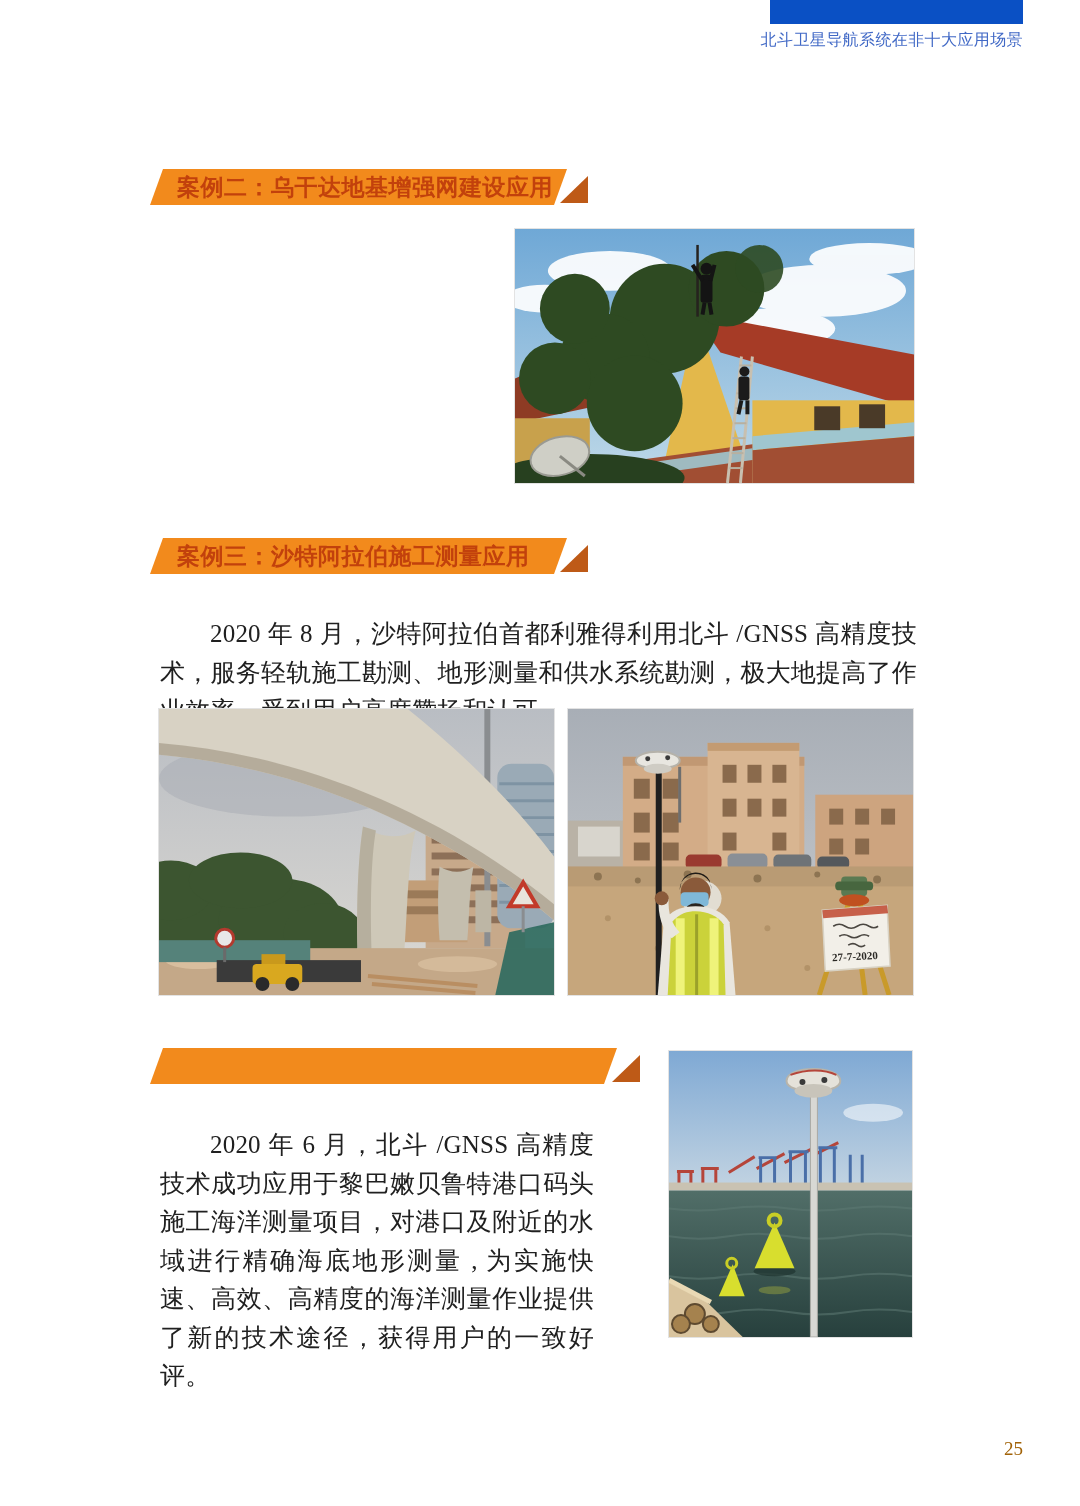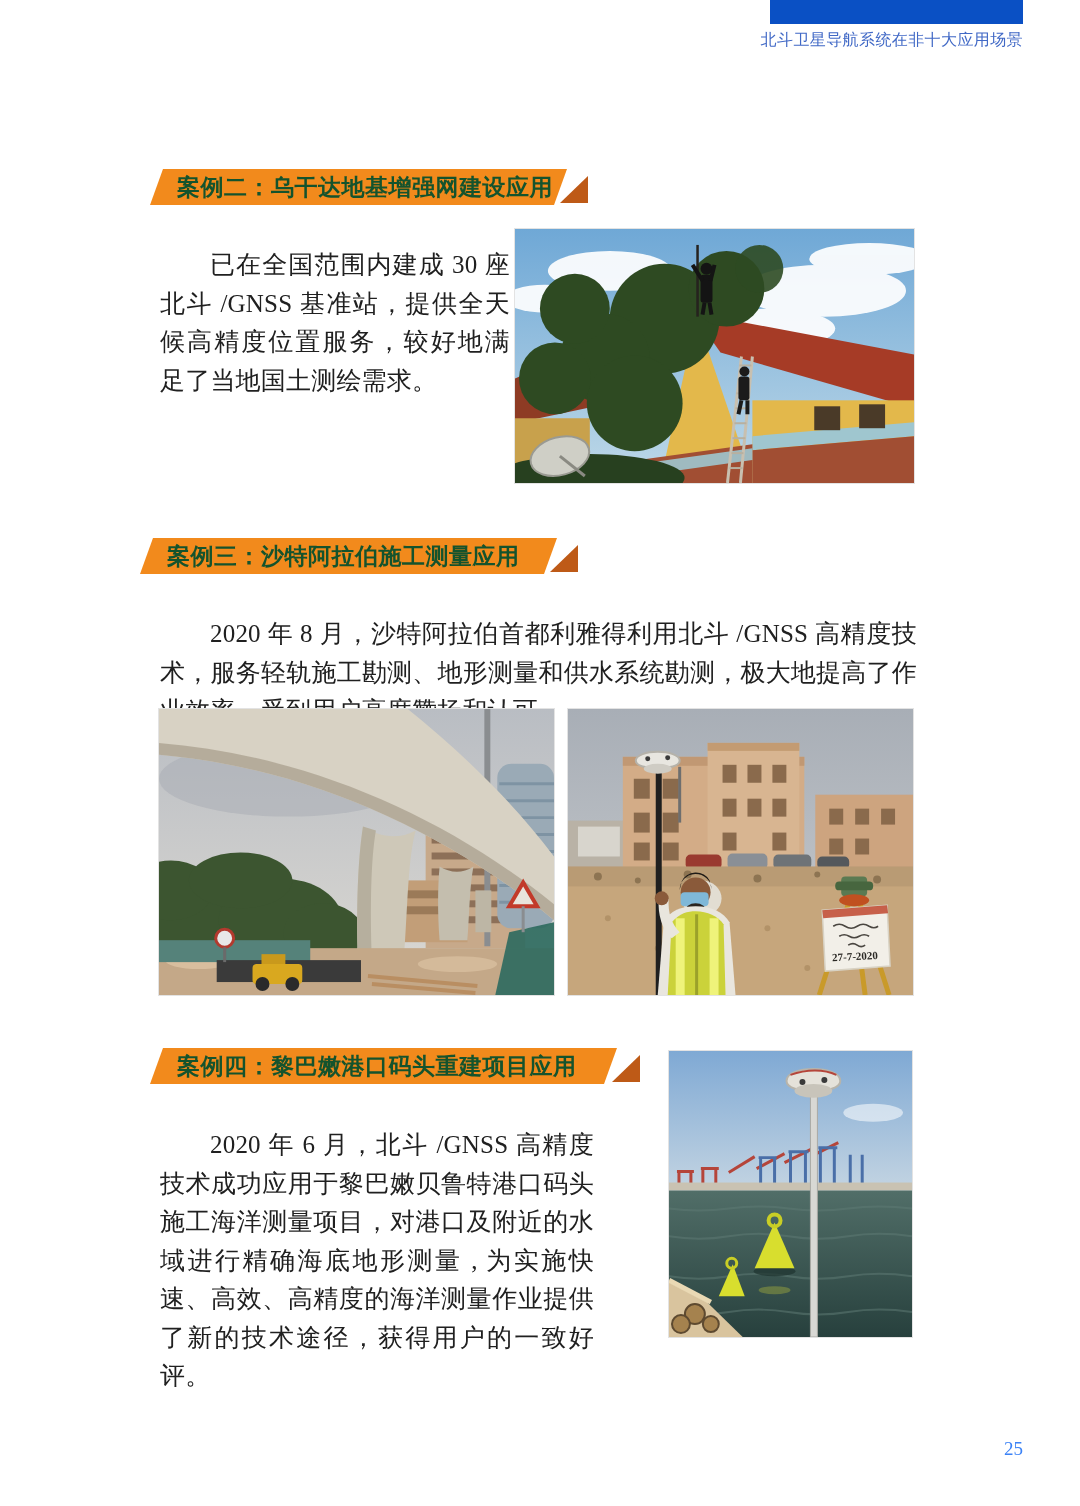--- a/index.html
+++ b/index.html
@@ -6,59 +6,58 @@
   .page{position:relative;width:1080px;height:1506px;background:#ffffff;
         font-family:Liberation Serif, serif;overflow:hidden;}
 
   .topbar{position:absolute;left:770px;top:0;width:253px;height:24px;background:#0A50C4;}
   .htitle{position:absolute;right:57px;top:30px;font-size:16px;color:#4169C6;
           letter-spacing:.4px;white-space:nowrap;}
 
   .banner{position:absolute;height:36px;}
   .banner svg{position:absolute;left:0;top:0;display:block;}
   .banner .label{position:absolute;left:27px;top:0;height:40px;line-height:37px;
-                 color:#14532d;font-weight:bold;font-size:23px;letter-spacing:.5px;
+                 color:#c2410c;font-weight:bold;font-size:23px;letter-spacing:.5px;
                  white-space:nowrap;}
   .b1{left:150px;top:169px;width:440px;}
-  .b2{left:140px;top:538px;width:440px;}
+  .b2{left:150px;top:538px;width:440px;}
   .b3{left:150px;top:1048px;width:492px;}
 
   .para{position:absolute;color:#202020;font-size:25px;line-height:38.5px;
         text-align:justify;text-indent:2em;letter-spacing:.2px;}
   .p1{left:160px;top:221px;width:350px;}
   .p2{left:160px;top:590px;width:757px;}
   .p3{left:160px;top:1098px;width:434px;margin-top:28px;}
 
   .photo{position:absolute;border:1px solid #E3E3E3;box-sizing:border-box;
          background:#eeeeee;overflow:hidden;}
   .photo svg{display:block;width:100%;height:100%;}
   .ph1{left:514px;top:228px;width:401px;height:256px;}
   .ph2{left:158px;top:708px;width:397px;height:288px;}
   .ph3{left:567px;top:708px;width:347px;height:288px;}
   .ph4{left:668px;top:1050px;width:245px;height:288px;}
 
-  .pagenum{position:absolute;right:57px;top:1438px;font-size:19px;color:#3b82f6;}
+  .pagenum{position:absolute;right:57px;top:1438px;font-size:19px;color:#a16207;}
 </style>
 </head>
 <body>
 
 <div class="page">
 
   <div class="topbar"></div>
   <div class="htitle">北斗卫星导航系统在非十大应用场景</div>
 
   <div class="banner b1">
     <svg width="440" height="36" viewBox="0 0 440 36">
       <polygon points="13,0 417,0 404,36 0,36" fill="#F28A1C"></polygon>
       <polygon points="438,7 438,34 410,34" fill="#BE5A17"></polygon>
     </svg>
     <span class="label">案例二：乌干达地基增强网建设应用</span>
   </div>
 
-  <p class="para p1">已在全国范围内建成 30 座北斗 /GNSS 基准站，提供全天候高精度位置服务，较好地满足了当地国土测绘需求。</p>
 
   <div class="photo ph1">
     <svg viewBox="0 0 400 255" preserveAspectRatio="none">
       <defs>
         <linearGradient id="sky1" x1="0" y1="0" x2="0" y2="1">
           <stop offset="0" stop-color="#6FA8D6"></stop>
             <stop offset="1" stop-color="#BFD9E8"></stop>
         </linearGradient>
       </defs>
       <rect width="400" height="255" fill="url(#sky1)"></rect>
@@ -324,21 +323,20 @@
         <text x="288" y="252" font-size="11" font-weight="bold" fill="#2A2824" text-anchor="middle" transform="rotate(-3 288 252)">27-7-2020</text>
       </g>
     </svg>
   </div>
 
   <div class="banner b3">
     <svg width="492" height="36" viewBox="0 0 492 36">
       <polygon points="13,0 467,0 454,36 0,36" fill="#F28A1C"></polygon>
       <polygon points="490,7 490,34 462,34" fill="#BE5A17"></polygon>
     </svg>
-    <span class="label">案例四：黎巴嫩港口码头重建项目应用</span>
   </div>
 
   <p class="para p3">2020 年 6 月，北斗 /GNSS 高精度技术成功应用于黎巴嫩贝鲁特港口码头施工海洋测量项目，对港口及附近的水域进行精确海底地形测量 , 为实施快速、高效、高精度的海洋测量作业提供了新的技术途径，获得用户的一致好评。</p>
 
   <div class="photo ph4">
     <svg viewBox="0 0 244 287" preserveAspectRatio="none">
       <defs>
         <linearGradient id="sky4" x1="0" y1="0" x2="0" y2="1">
           <stop offset="0" stop-color="#7FA9D4"></stop>
             <stop offset="1" stop-color="#C3D4E2"></stop>

